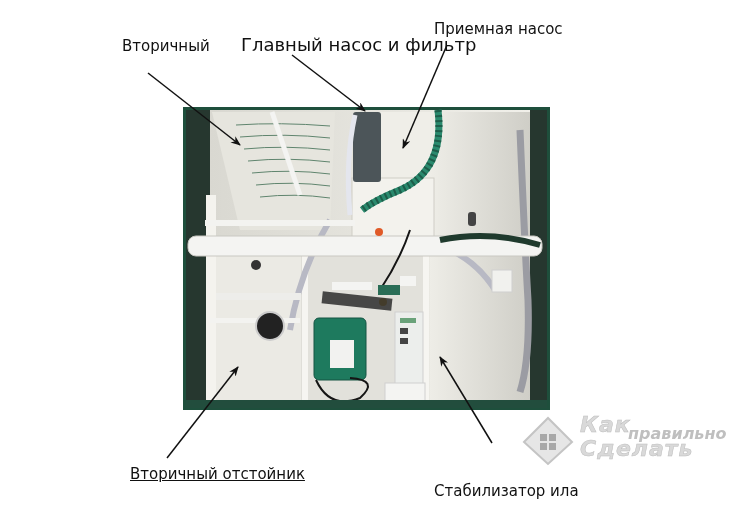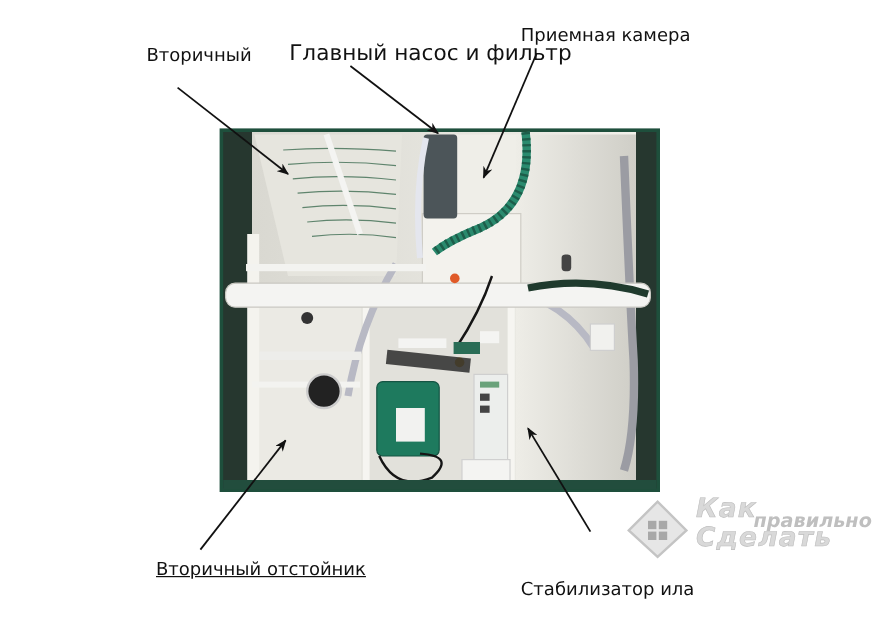--- a/index.html
+++ b/index.html
@@ -110,21 +110,21 @@
     <line x1="148" y1="73" x2="240" y2="145" marker-end="url(#ah)"></line>
     <line x1="292" y1="55" x2="365" y2="111" marker-end="url(#ah)"></line>
     <line x1="447" y1="45" x2="403" y2="148" marker-end="url(#ah)"></line>
     <line x1="167" y1="458" x2="238" y2="367" marker-end="url(#ah)"></line>
     <line x1="492" y1="443" x2="440" y2="357" marker-end="url(#ah)"></line>
   </g>
 </svg>
 
 <div class="label l-big" style="left:122px;top:37px;">Вторичный</div>
 <div class="label l-small" style="left:241px;top:34px;">Главный насос и фильтр</div>
-<div class="label l-big" style="left:434px;top:20px;">Приемная камера</div>
+<div class="label l-big" style="left:434px;top:20px;">Приемная насос</div>
 <div class="label l-big" style="left:130px;top:465px;text-decoration:underline;">Вторичный отстойник</div>
 <div class="label l-big" style="left:434px;top:482px;">Стабилизатор ила</div>
 
 <div class="wm">
   <svg width="56" height="52" viewBox="0 0 56 52" style="position:absolute;left:0;top:2px;">
     <polygon points="4,28 28,4 52,28 28,50" fill="#e6e6e6" stroke="#c4c4c4" stroke-width="2"></polygon>
     <rect x="20" y="20" width="7" height="7" fill="#a8a8a8"></rect>
     <rect x="29" y="20" width="7" height="7" fill="#a8a8a8"></rect>
     <rect x="20" y="29" width="7" height="7" fill="#a8a8a8"></rect>
     <rect x="29" y="29" width="7" height="7" fill="#a8a8a8"></rect>

